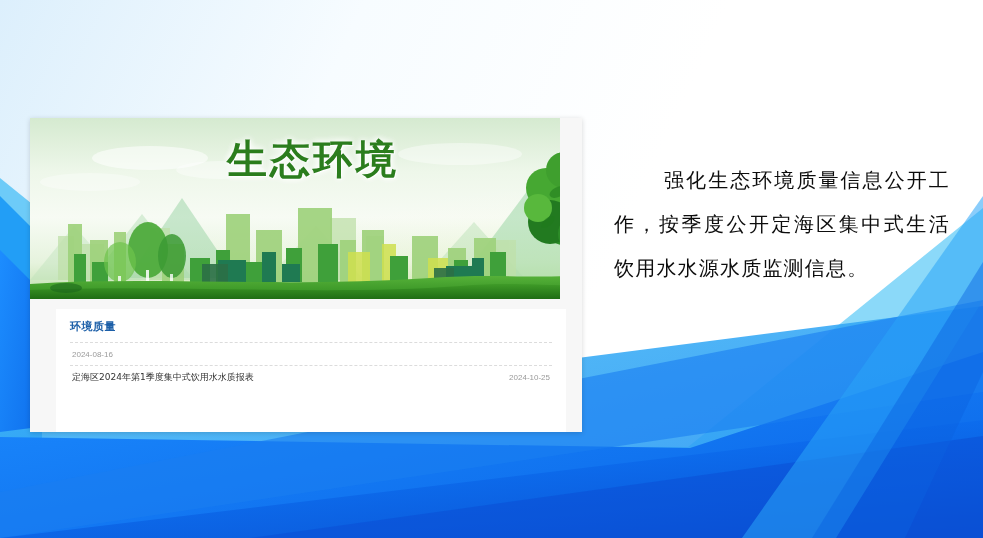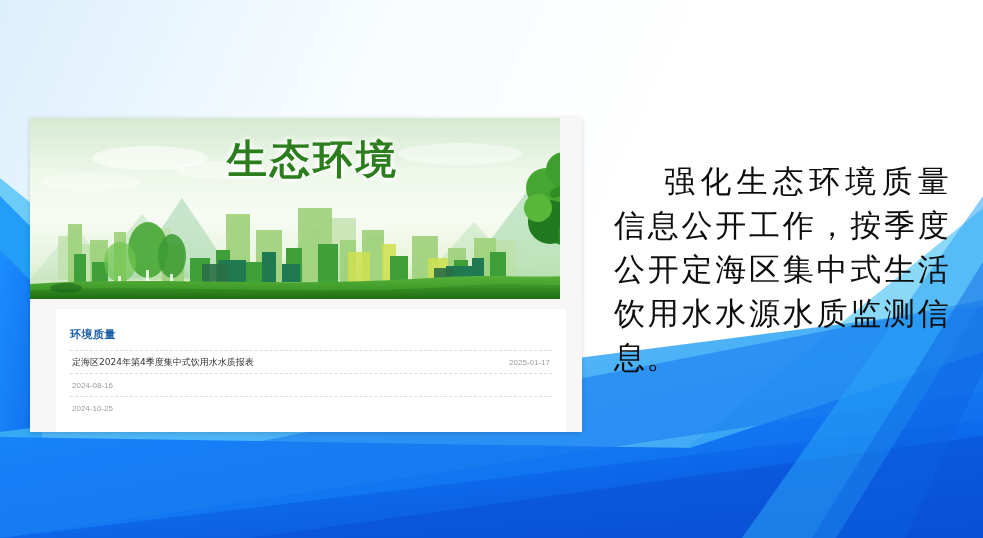--- a/index.html
+++ b/index.html
@@ -91,21 +91,20 @@
     box-sizing: border-box;
     height: 123px;
   }
   .panel-title {
     color: #1c5fa8;
     font-family: "DejaVu Sans", "Liberation Sans", sans-serif;
     font-size: 11px;
     font-weight: 700;
     letter-spacing: 0.5px;
     padding: 1px 0 8px 0;
-    margin-top: 8px;
   }
   .news-row {
     display: flex;
     align-items: center;
     justify-content: space-between;
     border-top: 1px dashed #dcdcdc;
     height: 22px;
     padding: 0 2px;
   }
   .news-title {
@@ -121,22 +120,22 @@
     color: #9a9a9a;
     white-space: nowrap;
   }
 
   
   .body-copy {
     position: absolute;
     left: 614px;
     top: 160px;
     width: 336px;
-    font-family: Liberation Serif, serif;
-    font-size: 31px;
+    font-family: Liberation Mono, monospace;
+    font-size: 20px;
     line-height: 44px;
     color: #0d0d0d;
     text-indent: 50px;
     text-align: justify;
     letter-spacing: 1.2px;
     z-index: 4;
   }
 </style>
 </head>
 <body>
@@ -314,31 +313,28 @@
       </svg>
 
       <div class="banner-title">生态环境</div>
     </div>
 
     <div class="site-body">
       <div class="list-panel">
 
         <div class="panel-title">环境质量</div>
 
-        <div class="news-row">
-          <span class="news-title">定海区2024年第4季度集中式饮用水水质报表</span>
-          <span class="news-date">2025-01-17</span>
-        </div>
 
 
         <div class="news-row">
           <span class="news-date">2024-08-16</span>
         </div>
 
         <div class="news-row">
+          <span class="news-title">定海区2024年第1季度集中式饮用水水质报表</span>
           <span class="news-date">2024-10-25</span>
         </div>
 
       </div>
     </div>
   </div>
 
   <div class="body-copy">强化生态环境质量信息公开工作，按季度公开定海区集中式生活饮用水水源水质监测信息。</div>
 
 </div>

